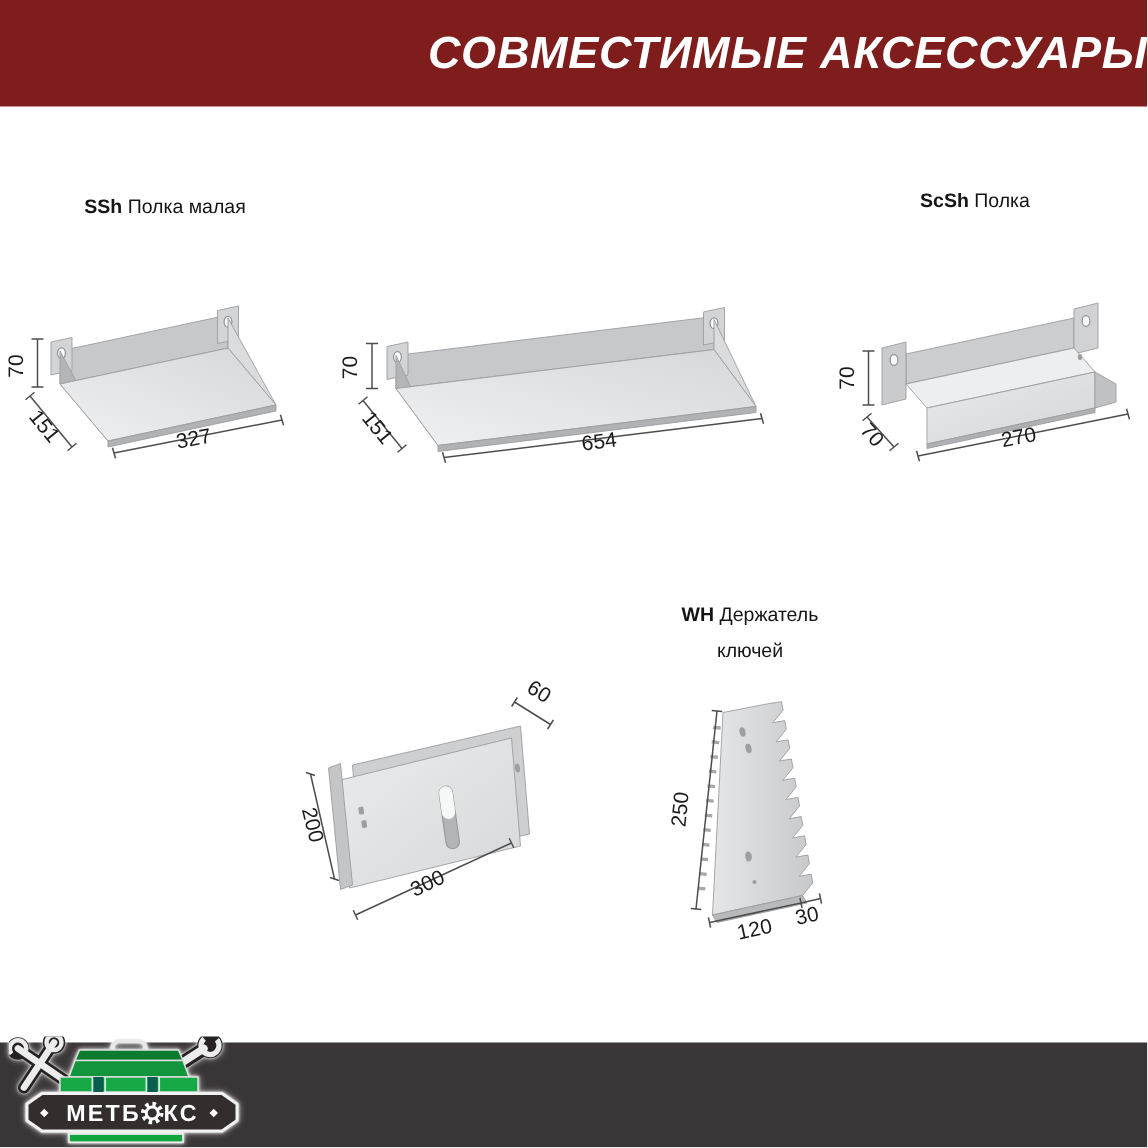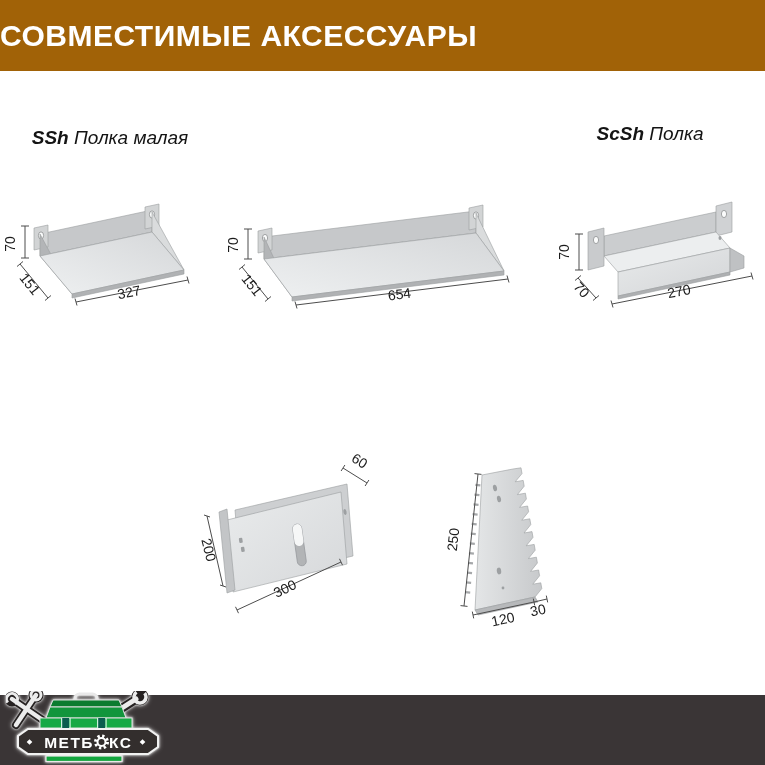--- a/index.html
+++ b/index.html
@@ -1,21 +1,21 @@
 <!DOCTYPE html>
 <html><head>
 <meta charset="utf-8">
 <style>
   html,body{margin:0;padding:0;background:#ffffff;}
   .page{position:relative;width:765px;height:765px;background:#ffffff;overflow:hidden;
         font-family:"Liberation Sans","DejaVu Sans",sans-serif;}
-  .hdr{position:absolute;left:0;top:0;width:765px;height:71px;background:#a16207;
-       display:flex;align-items:center;justify-content:flex-start;}
+  .hdr{position:absolute;left:0;top:0;width:765px;height:71px;background:#7f1d1d;
+       display:flex;align-items:center;justify-content:flex-end;font-style:italic;}
   .hdr h1{margin:0;color:#ffffff;font-size:30px;font-weight:bold;letter-spacing:.5px;}
-  .plabel{position:absolute;text-align:center;color:#141414;font-size:19px;line-height:24px;font-style:italic;}
+  .plabel{position:absolute;text-align:center;color:#141414;font-size:13px;line-height:24px;}
   .plabel .bold{font-weight:bold;}
   .drw{position:absolute;}
   .ftr{position:absolute;left:0;top:695px;width:765px;height:70px;background:#3a3536;}
   .logo{position:absolute;left:6px;top:691px;
         filter:drop-shadow(0 0 1px rgba(255,255,255,.95)) drop-shadow(0 0 2px rgba(255,255,255,.55));}
   
   svg .metal{stroke:#9b9da0;stroke-width:.6;}
   svg .dim{stroke:#4d4d4d;stroke-width:1;fill:none;}
   svg .dimtick{stroke:#4d4d4d;stroke-width:1;}
   svg .dimtxt{fill:#1b1b1b;font-size:14px;font-family:"Liberation Sans","DejaVu Sans",sans-serif;}
@@ -33,20 +33,25 @@
 
   <div class="plabel" style="left:0;top:126px;width:220px;">
     <span class="bold">SSh</span>
     <span>Полка малая</span>
   </div>
   <div class="plabel" style="left:544px;top:122px;width:212px;">
     <span class="bold">ScSh</span>
     <span>Полка</span><br>
   </div>
 
+  <div class="plabel" style="left:400px;top:398px;width:200px;">
+    <span class="bold">WH</span>
+    <span>Держатель</span><br>
+    <span>ключей</span>
+  </div>
 
   <svg class="drw" style="left:0;top:186px;" width="220" height="135" viewBox="0 0 220 135">
     <defs>
       <linearGradient id="sshTop" x1="0" y1="1" x2="1" y2="0">
         <stop offset="0" stop-color="#eef0f1"></stop>
           <stop offset="1" stop-color="#d5d7d9"></stop>
       </linearGradient>
     </defs>
     <polygon class="metal" points="40,48 152,24 152,46 40,70" fill="#c6c8ca"></polygon>
     <polygon class="metal" points="34,42 48,39 48,61 34,64" fill="#d2d4d5"></polygon>

